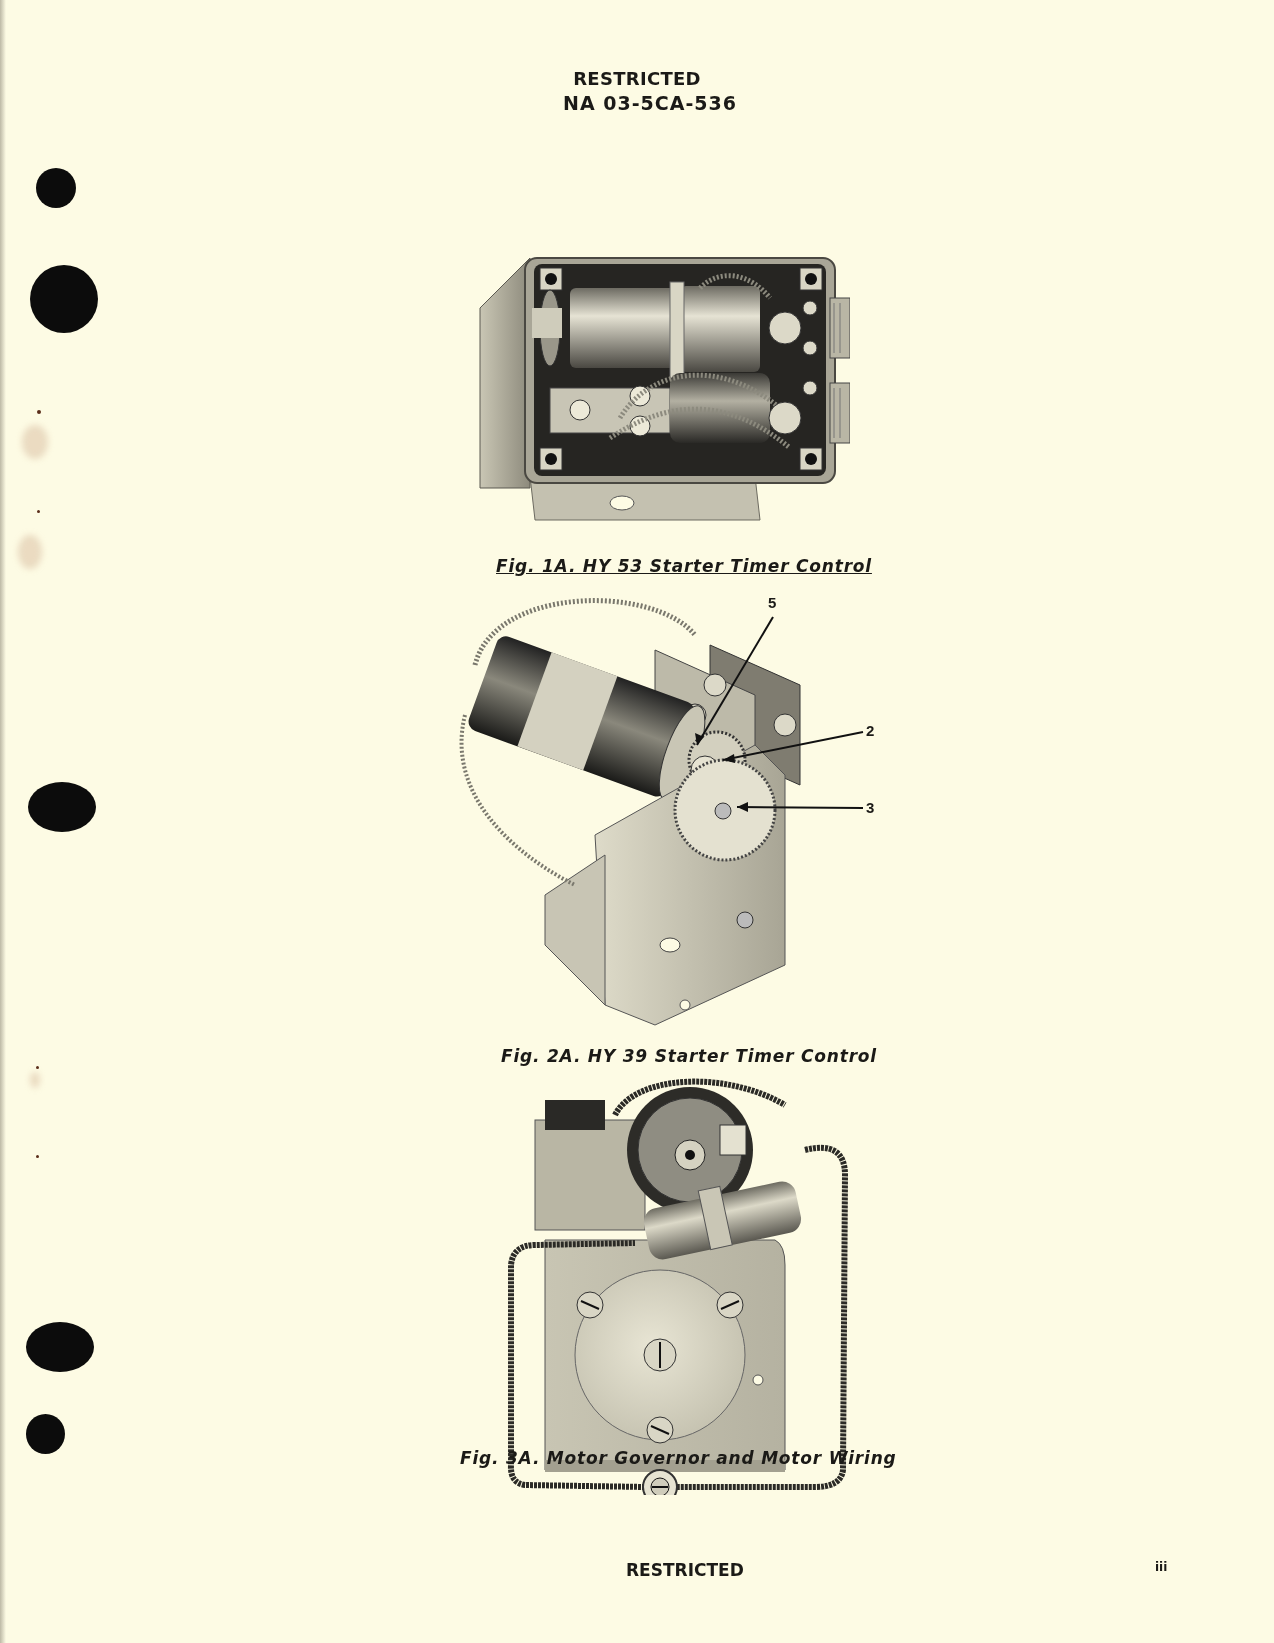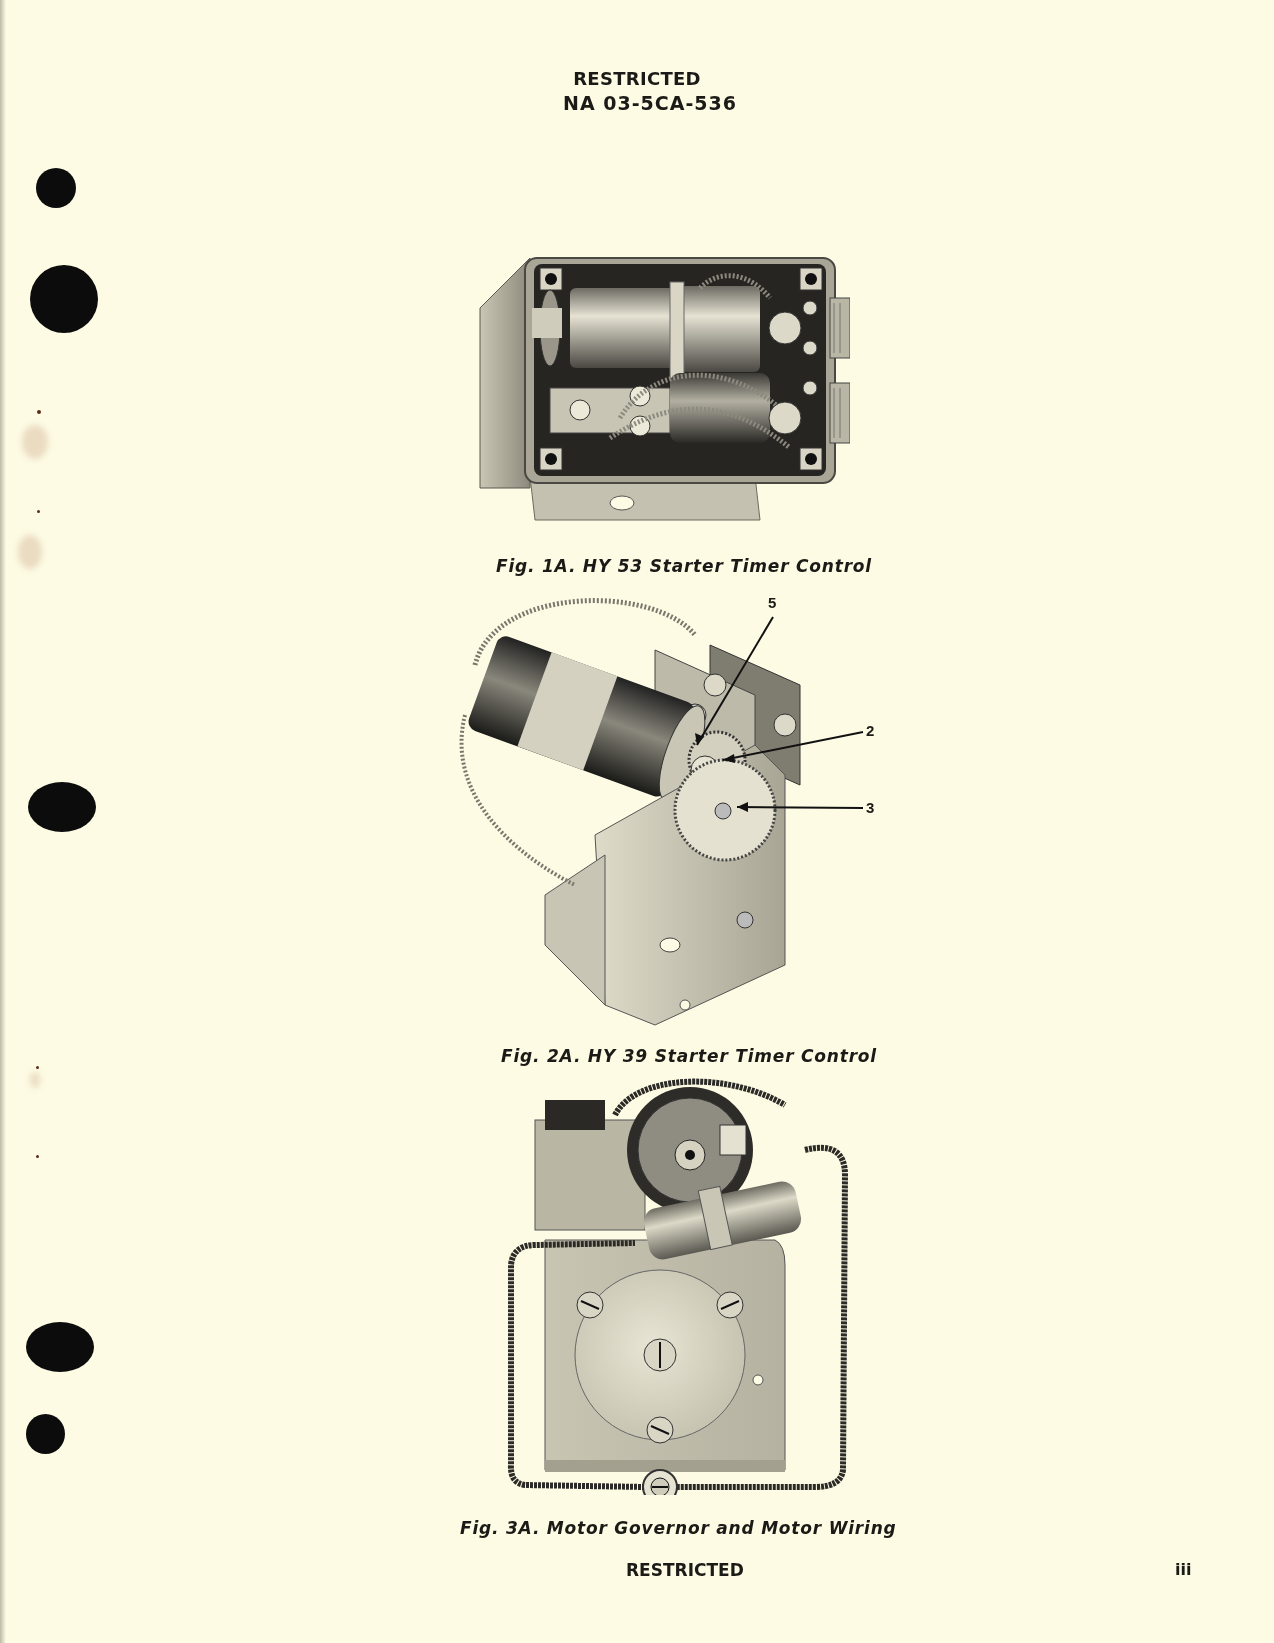--- a/index.html
+++ b/index.html
@@ -16,21 +16,21 @@
   .speck { position: absolute; width: 4px; height: 4px; border-radius: 50%; background: #5a2d1a; }
 
   .header { position: absolute; left: 0; width: 1274px; text-align: center; font-weight: bold; }
   .header .line1 { position: absolute; top: 68px; left: 0; width: 1274px; font-size: 18px; letter-spacing: 0.3px; }
   .header .line2 { position: absolute; top: 92px; left: 16px; width: 1268px; font-size: 19px; letter-spacing: 1px; }
 
   .figure { position: absolute; }
   .caption { position: absolute; font-weight: bold; font-style: italic; font-size: 17px; letter-spacing: 0.8px; white-space: nowrap; }
 
   .footer-label { position: absolute; top: 1560px; left: 626px; font-weight: bold; font-size: 17px; }
-  .page-number { position: absolute; top: 1560px; left: 1155px; font-weight: bold; font-size: 16px; margin-left: 20px; }
+  .page-number { position: absolute; top: 1560px; left: 1155px; font-weight: bold; font-size: 12px; }
 
   .callout-num { position: absolute; font-family: "Liberation Sans", sans-serif; font-size: 15px; font-weight: bold; color: #1b1a17; }
 </style>
 </head>
 <body>
 
 <div class="edge-shadow"></div>
 
 <div class="hole" style="left:36px;top:168px;width:40px;height:40px;"></div>
 <div class="hole" style="left:30px;top:265px;width:68px;height:68px;"></div>
@@ -121,21 +121,21 @@
         <rect x="360" y="135" width="20" height="60"></rect>
     </g>
     <g stroke="#777">
         <line x1="364" y1="55" x2="364" y2="105"></line>
         <line x1="370" y1="55" x2="370" y2="105"></line>
         <line x1="364" y1="140" x2="364" y2="190"></line>
         <line x1="370" y1="140" x2="370" y2="190"></line>
       </g>
   </svg>
 </div>
-<div class="caption" style="left:496px;top:556px;">Fig. 1A. HY 53 Starter Timer Control</div>
+<div class="caption" style="left:496px;top:556px;text-decoration:underline;">Fig. 1A. HY 53 Starter Timer Control</div>
 
 <div class="figure" style="left:455px;top:595px;width:420px;height:440px;">
   <svg width="420" height="440" viewBox="0 0 420 440">
     <defs>
       <linearGradient id="motorBody" x1="0" x2="0" y1="0" y2="1">
         <stop offset="0" stop-color="#222"></stop>
           <stop offset="0.45" stop-color="#8a887c"></stop>
           <stop offset="1" stop-color="#1a1a18"></stop>
       </linearGradient>
       <linearGradient id="bracket" x1="0" x2="1">
@@ -237,16 +237,16 @@
 
     <path d="M300 75 Q340 65 340 100 L338 395 Q336 412 310 412 L170 412" fill="none" stroke="#2b2a26" stroke-width="6" stroke-dasharray="3 1"></path>
     <path d="M140 412 L20 410 Q5 408 6 390 L6 190 Q8 170 30 170 L130 168" fill="none" stroke="#2b2a26" stroke-width="6" stroke-dasharray="3 1"></path>
     <path d="M110 40 C 130 0, 220 -5, 280 30" fill="none" stroke="#2b2a26" stroke-width="6" stroke-dasharray="3 1"></path>
 
     <circle cx="155" cy="412" r="17" fill="#e6e3d2" stroke="#333" stroke-width="2"></circle>
     <circle cx="155" cy="412" r="9" fill="#cfccbb" stroke="#111"></circle>
     <line x1="147" y1="412" x2="163" y2="412" stroke="#111" stroke-width="2"></line>
   </svg>
 </div>
-<div class="caption" style="left:460px;top:1518px;">Fig. 3A. Motor Governor and Motor Wiring</div>
+<div class="caption" style="left:460px;top:1448px;">Fig. 3A. Motor Governor and Motor Wiring</div>
 
 <div class="footer-label">RESTRICTED</div>
 <div class="page-number">iii</div>
 
 </body></html>

